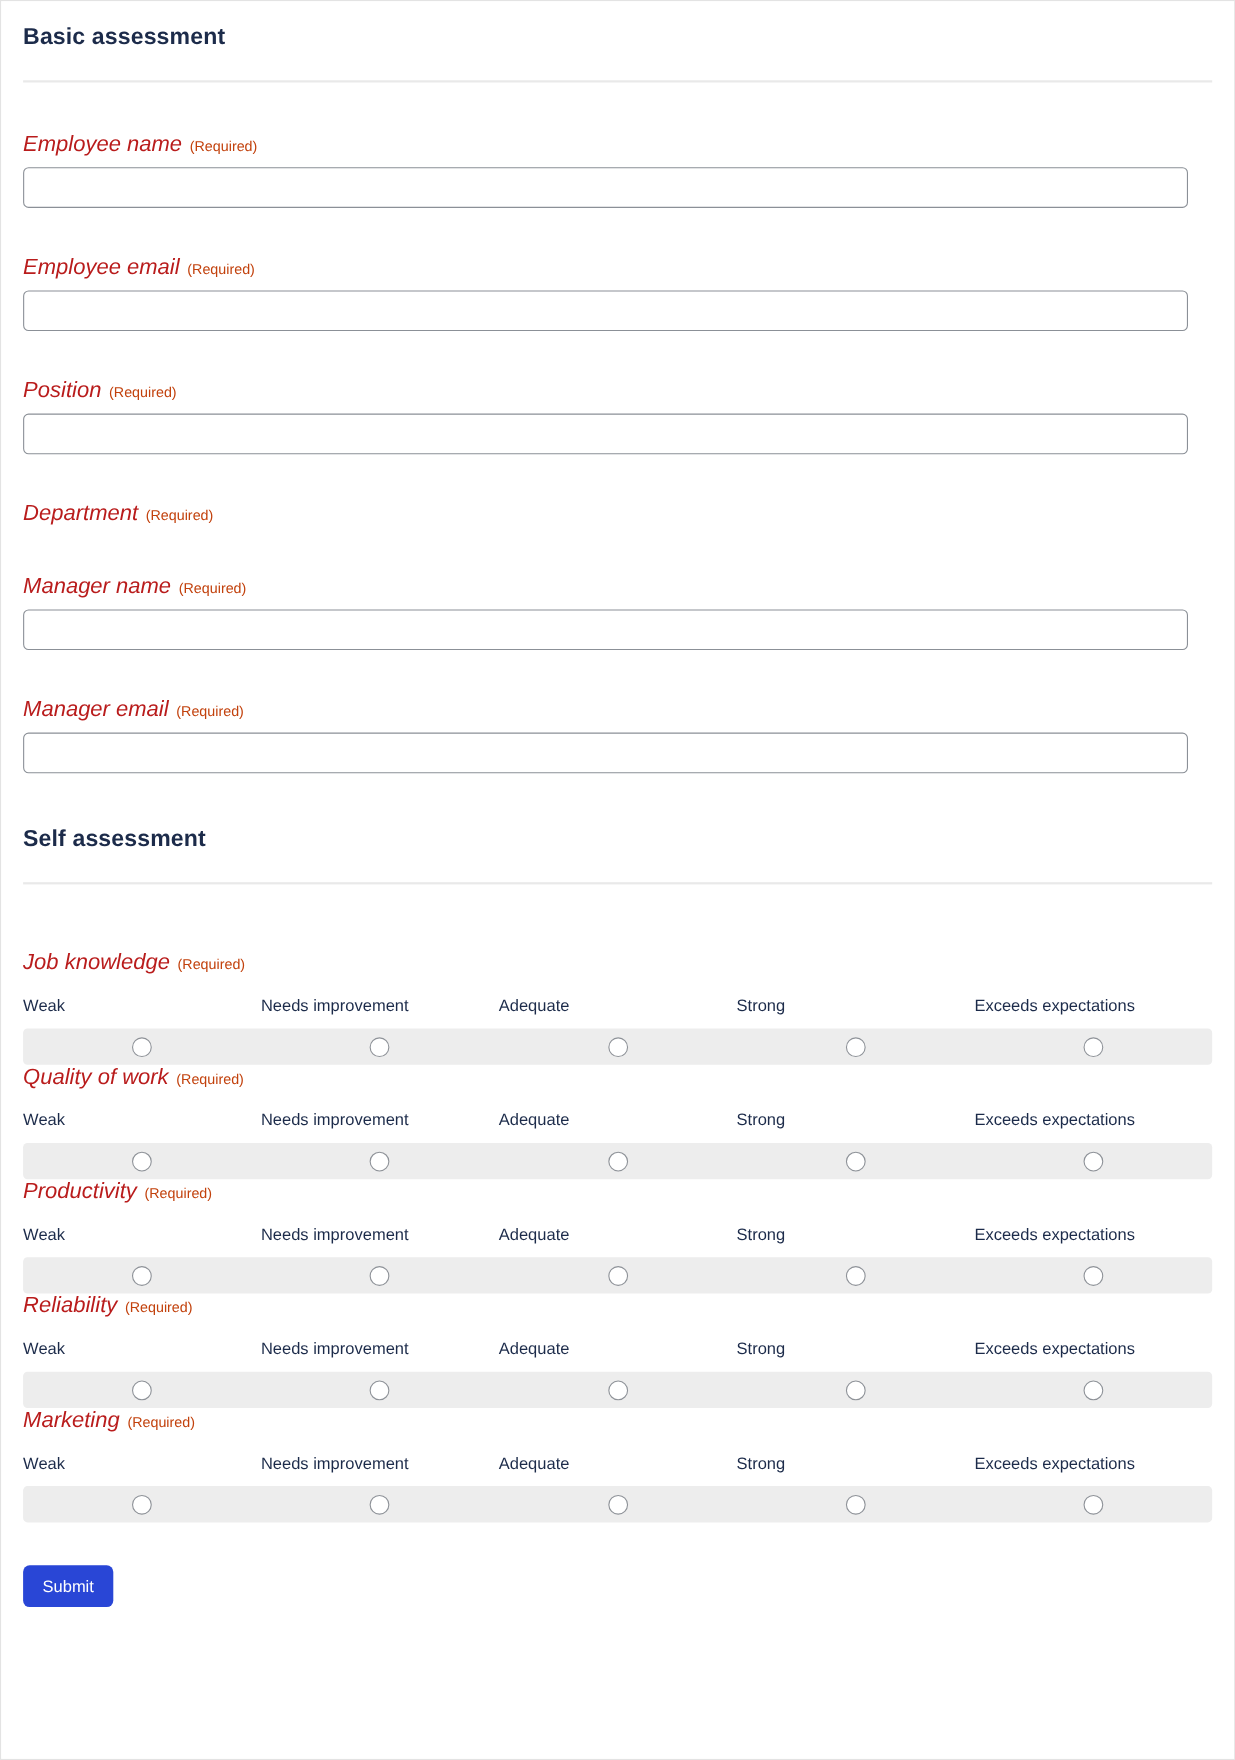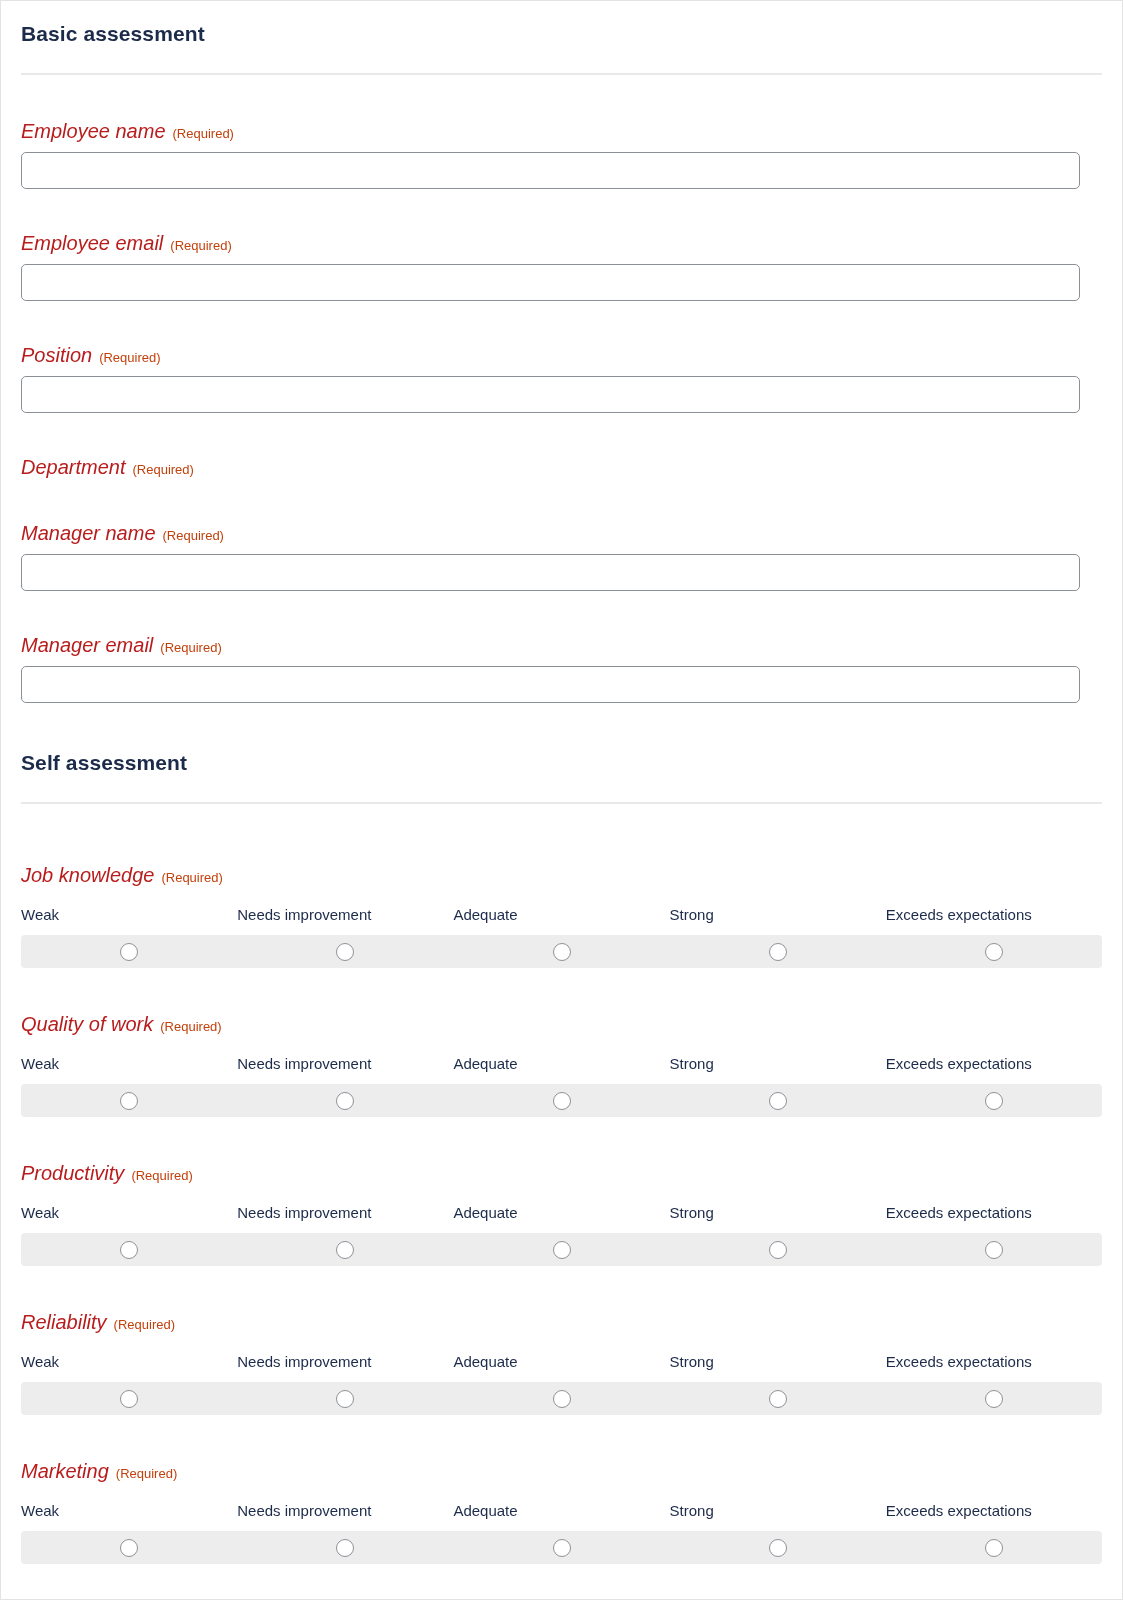--- a/index.html
+++ b/index.html
@@ -52,21 +52,21 @@
     padding: 0 13px;
     cursor: pointer;
   }
   .select-box .chev {
     position: absolute; right: 14px; top: 50%;
     width: 14px; height: 14px; margin-top: -7px;
     color: #5a6270;
   }
   
   .sa-title { margin-top: 48px; }
-  .question { margin-top: 45px; }
+  .question { }
   .question.first { margin-top: 60px; }
   .scale-headers {
     display: flex; margin-top: 19px;
   }
   .scale-headers .hdr {
     flex: 1 1 0; text-align: left;
     font-size: 15px; color: #1c2b4a;
   }
   .radio-band {
     display: flex; align-items: center;

